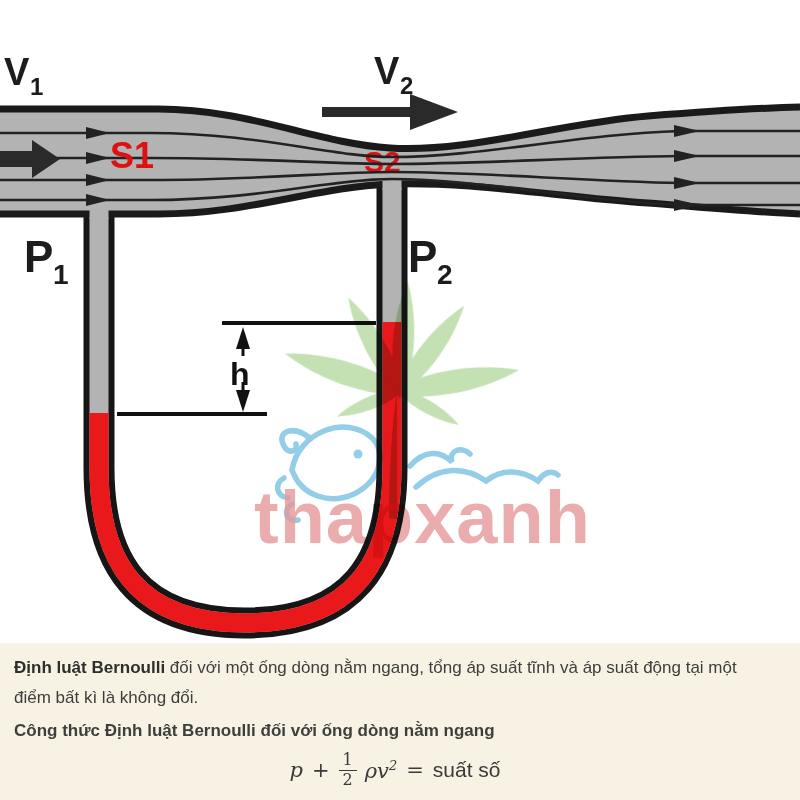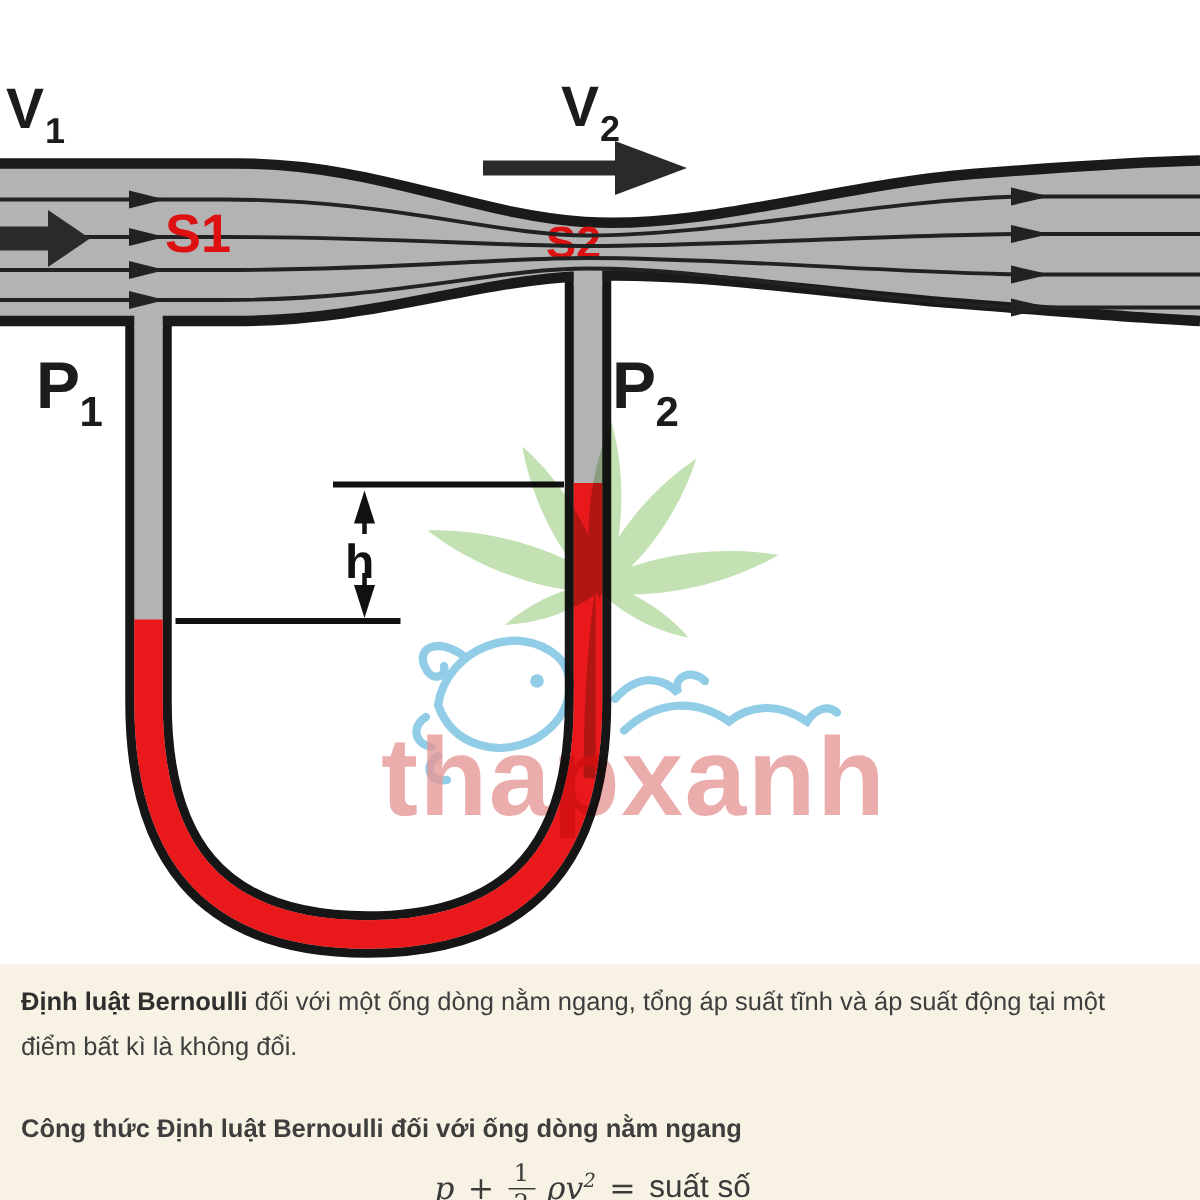--- a/index.html
+++ b/index.html
@@ -2,21 +2,21 @@
 <html><head>
 <meta charset="utf-8">
 <style>
   html,body{margin:0;padding:0;background:#ffffff;}
   .stage{position:relative;width:800px;height:800px;overflow:hidden;
          font-family:"Liberation Sans",sans-serif;background:#fff;}
   .diagram{position:absolute;top:0;left:0;}
   .caption{position:absolute;top:643px;left:0;width:800px;height:157px;
            box-sizing:border-box;padding:10px 24px 0 14px;color:#3e3e3e;}
   .caption p{margin:0;font-size:17px;line-height:1.75;}
-  .caption p.bold2{font-weight:bold;margin-top:25px;}
+  .caption p.bold2{font-weight:bold;margin-top:3px;}
   .caption strong{font-weight:bold;color:#2e2e2e;}
   .formula{margin-top:6px;text-align:center;font-family:"DejaVu Serif",serif;
            font-size:21px;color:#3a3a3a;display:flex;align-items:center;
            justify-content:center;gap:8px;}
   .formula .var{font-style:italic;}
   .formula .op{font-style:normal;padding:0 1px;}
   .formula sup{font-size:13px;font-style:italic;}
   .frac{display:inline-flex;flex-direction:column;align-items:center;
         font-size:16px;line-height:1.15;vertical-align:middle;}
   .frac .num{display:block;border-bottom:1.6px solid #3a3a3a;padding:0 4px;}

